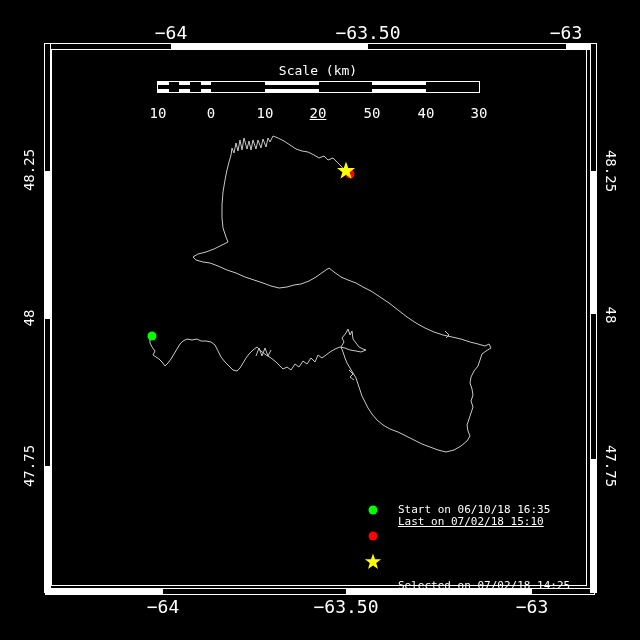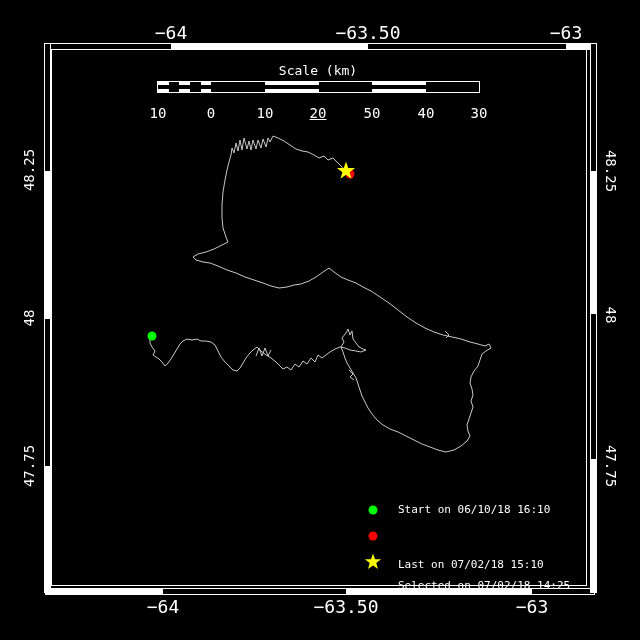--- a/index.html
+++ b/index.html
@@ -91,26 +91,26 @@
     </g>
     <g transform="translate(152,336)" fill="#00ff00">
       <circle r="4.5"></circle>
     </g>
   </svg>
 
   <div>
     <svg width="20" height="20" style="left:364px;top:500px;">
       <circle cx="9" cy="10" r="4.5" fill="#00ff00"></circle>
     </svg>
-    <div class="lbl legend-text" style="left:398px;top:503px;">Start on 06/10/18 16:10</div>
+    <div class="lbl legend-text" style="left:398px;top:503px;">Start on 06/10/18 16:35</div>
 
     <svg width="20" height="20" style="left:364px;top:526px;">
       <circle cx="9" cy="10" r="4.5" fill="#ff0000"></circle>
     </svg>
-    <div class="lbl legend-text" style="left:398px;top:558px;">Last on 07/02/18 15:10</div>
+    <div class="lbl legend-text" style="left:398px;top:515px;text-decoration:underline;">Last on 07/02/18 15:10</div>
 
     <svg width="22" height="22" style="left:363px;top:551px;">
       <path transform="translate(10,11)" d="M0,-8.5 L2,-2.75 L8.08,-2.63 L3.23,1.05 L4.99,6.88 L0,3.4 L-4.99,6.88 L-3.23,1.05 L-8.08,-2.63 L-2,-2.75 Z" fill="#ffff00"></path>
     </svg>
     <div class="lbl legend-text" style="left:398px;top:579px;">Selected on 07/02/18 14:25</div>
   </div>
 
 </div>
 
 </body></html>

